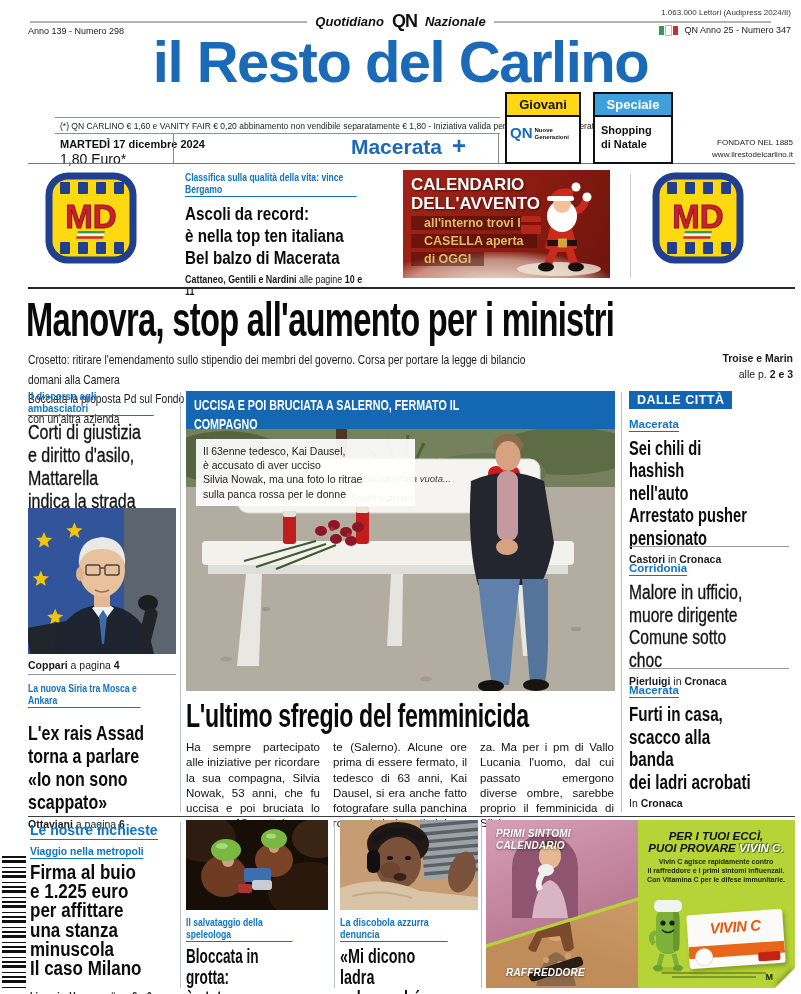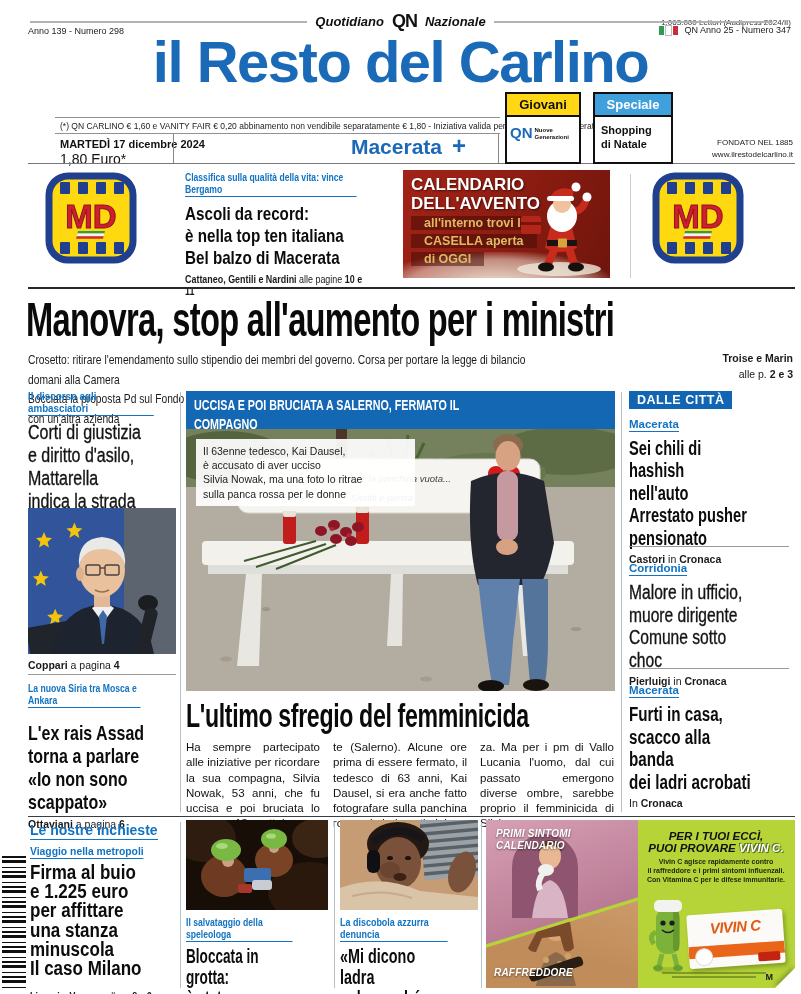--- a/index.html
+++ b/index.html
@@ -40,21 +40,21 @@
           text-shadow:0 1px 2px rgba(0,0,0,.5);letter-spacing:.2px}
   .flagSq{display:inline-block;width:5px;height:9px;margin-left:1px;vertical-align:middle}
   .barcode{position:absolute;left:2px;top:856px;width:24px;height:132px;background:
      repeating-linear-gradient(180deg,#101010 0 2px,#fff 2px 4px,#101010 4px 7px,#fff 7px 11px,#101010 11px 12px,#fff 12px 15px)}
 </style>
 </head>
 <body>
 
 <div id="page">
 
-  <div class="abs" style="right:10px;top:18px;font-size:8px;color:#333">1.063.000 Lettori (Audipress 2024/II)</div>
+  <div class="abs" style="right:10px;top:8px;font-size:8px;color:#333">1.063.000 Lettori (Audipress 2024/II)</div>
 
   <div class="abs" style="top:11px;left:30px;right:30px;display:flex;align-items:center;justify-content:center">
     <div style="flex:1;height:2px;background:#b3b3b3;margin-right:8px"></div>
     <span style="font-weight:700;font-style:italic;font-size:13px">Quotidiano</span>
     <span style="font-weight:700;font-size:18px;letter-spacing:-1px;margin:0 8px">QN</span>
     <span style="font-weight:700;font-style:italic;font-size:13px">Nazionale</span>
     <div style="flex:1;height:2px;background:#b3b3b3;margin-left:8px"></div>
   </div>
 
   <div class="abs" style="left:28px;top:26px;font-size:9px;color:#222">Anno 139 - Numero 298</div>
@@ -490,21 +490,21 @@
         <path d="M26 10 q14 -14 28 0 l4 26 q-6 6 -10 2 l-4 -14 l-18 2 l-6 14 q-6 0 -8 -4 z" fill="#7a4a2a"></path>
         <path d="M20 74 q6 -30 20 -34 q14 4 20 34 z" fill="#8a6a4a"></path>
         <circle cx="30" cy="48" r="3" fill="#caa36a"></circle>
           <circle cx="44" cy="52" r="3" fill="#caa36a"></circle>
           <circle cx="52" cy="44" r="3" fill="#caa36a"></circle>
         <rect x="12" y="52" width="56" height="10" rx="4" fill="#2a1d14" transform="rotate(-18 40 57)"></rect>
       </svg>
     </div>
     <div class="vivLbl pre" style="left:10px;top:8px">PRIMI SINTOMI
 CALENDARIO</div>
-    <div class="vivLbl" style="left:8px;bottom:10px">RAFFREDDORE</div>
+    <div class="vivLbl" style="left:20px;bottom:10px">RAFFREDDORE</div>
 
     <div class="abs" style="left:156px;top:10px;width:148px;text-align:center">
       <div style="font-style:italic;font-weight:700;font-size:11.5px;color:#111">PER I TUOI ECCÌ,</div>
       <div style="font-style:italic;font-weight:700;font-size:11.5px;color:#111">
         <span>PUOI PROVARE</span>
         <span style="color:#fff;text-shadow:0 0 2px #55721e,1px 1px 0 #55721e,-1px -1px 0 #55721e">VIVIN C.</span>
       </div>
       <div class="pre" style="font-size:7px;font-weight:700;line-height:1.3;margin-top:3px;color:#1c240a">Vivin C agisce rapidamente contro
 il raffreddore e i primi sintomi influenzali.
 Con Vitamina C per le difese immunitarie.</div>

